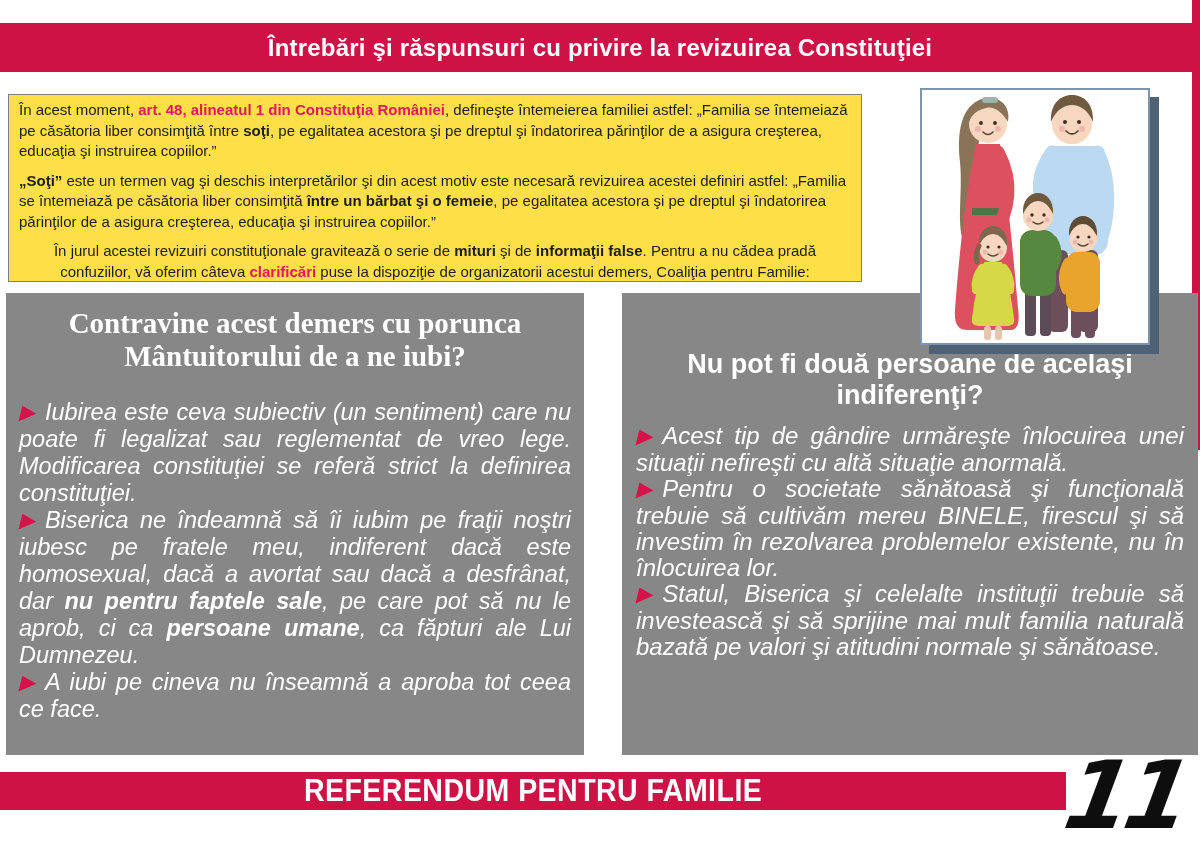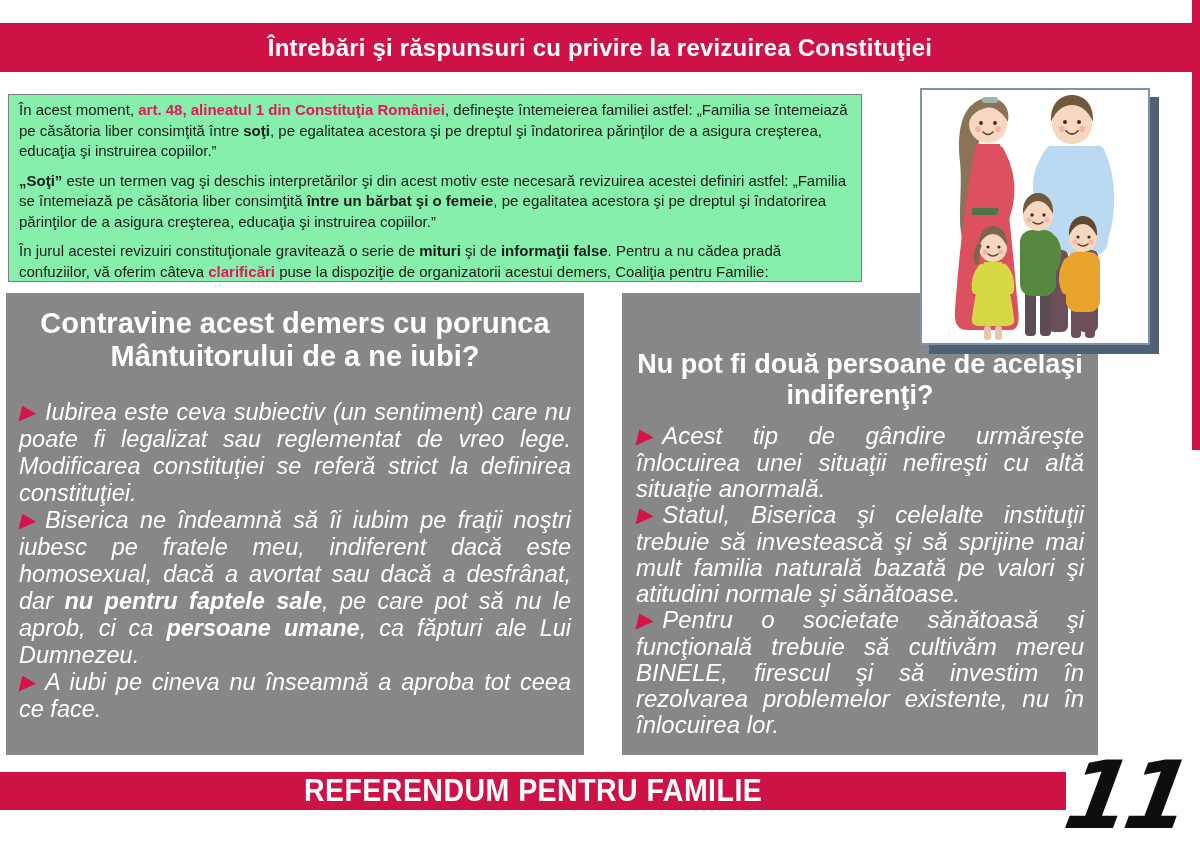--- a/index.html
+++ b/index.html
@@ -18,35 +18,35 @@
     position:absolute;left:0;top:23px;width:1200px;height:49px;
     background:var(--accent,#ce1245);display:flex;align-items:center;justify-content:center;
   }
   .header-banner span{
     color:#fff;font-size:24px;font-weight:700;letter-spacing:.2px;white-space:nowrap;
   }
 
   
   .intro-box{
     position:absolute;left:8px;top:94px;width:854px;height:188px;
-    border:1px solid #7f7f7f;background:#86efac;box-sizing:border-box;
+    border:1px solid #7f7f7f;background:#fde047;box-sizing:border-box;
     padding:5px 10px 4px 10px;overflow:hidden;
   }
   .intro-box p{
     margin:0 0 9px 0;font-size:15px;line-height:20.5px;color:#1c1c1c;text-align:left;
   }
-  .intro-box p:last-child{margin-bottom:12px;}
+  .intro-box p:last-child{margin-bottom:12px;text-align:center;}
   .red-text{color:var(--accent-text,#e4175c);font-weight:700;}
 
   
   .panel{position:absolute;top:293px;height:462px;background:var(--panel,#878787);box-sizing:border-box;}
   .panel.left{left:6px;width:578px;padding:0 13px;}
-  .panel.right{left:622px;width:476px;padding:0 14px;}
+  .panel.right{left:622px;width:576px;padding:0 14px;}
   .panel-heading{color:#fff;font-weight:700;text-align:center;}
-  .panel.left .panel-heading{margin-top:14px;font-size:29px;line-height:33px;}
+  .panel.left .panel-heading{margin-top:14px;font-size:29px;line-height:33px;font-family:Liberation Serif, serif;}
   .panel.right .panel-heading{margin-top:56px;font-size:27px;line-height:31px;}
   .bullets{color:#fff;font-style:italic;}
   .panel.left .bullets{margin-top:26px;font-size:23.5px;line-height:27px;}
   .panel.right .bullets{margin-top:12px;font-size:24px;line-height:26px;}
   .bullet{margin:0;text-align:justify;}
   .tri{
     color:var(--tri,#d61349);margin-right:10px;font-size:.88em;
     display:inline-block;transform:translateY(-1px);
   }
 
@@ -103,22 +103,22 @@
     </div>
   </div>
 
   <div class="panel right">
     <div class="panel-heading">
       <div>Nu pot fi două persoane de acelaşi</div>
       <div>indiferenţi?</div>
     </div>
     <div class="bullets">
       <p class="bullet"><span class="tri">▶</span><span><span>Acest tip de gândire urmăreşte înlocuirea unei situaţii nefireşti cu altă situaţie anormală.</span></span></p>
+      <p class="bullet"><span class="tri">▶</span><span><span>Pentru o societate sănătoasă şi funcţională trebuie să cultivăm mereu BINELE, firescul şi să investim în rezolvarea problemelor existente, nu în înlocuirea lor.</span></span></p>
       <p class="bullet"><span class="tri">▶</span><span><span>Statul, Biserica şi celelalte instituţii trebuie să investească şi să sprijine mai mult familia naturală bazată pe valori şi atitudini normale şi sănătoase.</span></span></p>
-      <p class="bullet"><span class="tri">▶</span><span><span>Pentru o societate sănătoasă şi funcţională trebuie să cultivăm mereu BINELE, firescul şi să investim în rezolvarea problemelor existente, nu în înlocuirea lor.</span></span></p>
     </div>
   </div>
 
   <div class="photo">
     <svg viewBox="0 0 226 253" xmlns="http://www.w3.org/2000/svg">
       <rect x="0" y="0" width="226" height="253" fill="#ffffff"></rect>
 
       <path d="M64,8 C42,12 34,36 38,72 C41,104 34,132 42,154 C46,166 54,160 56,150 C50,112 52,70 58,48 C60,36 68,20 80,22 Z" fill="#8b7358"></path>
       <path d="M54,54 C46,92 38,150 33,220 C32,234 36,240 46,240 L88,240 C96,240 98,232 96,218 C90,150 84,92 78,54 Z" fill="#dd5060"></path>
       <rect x="50" y="118" width="34" height="7" fill="#4f7344"></rect>

